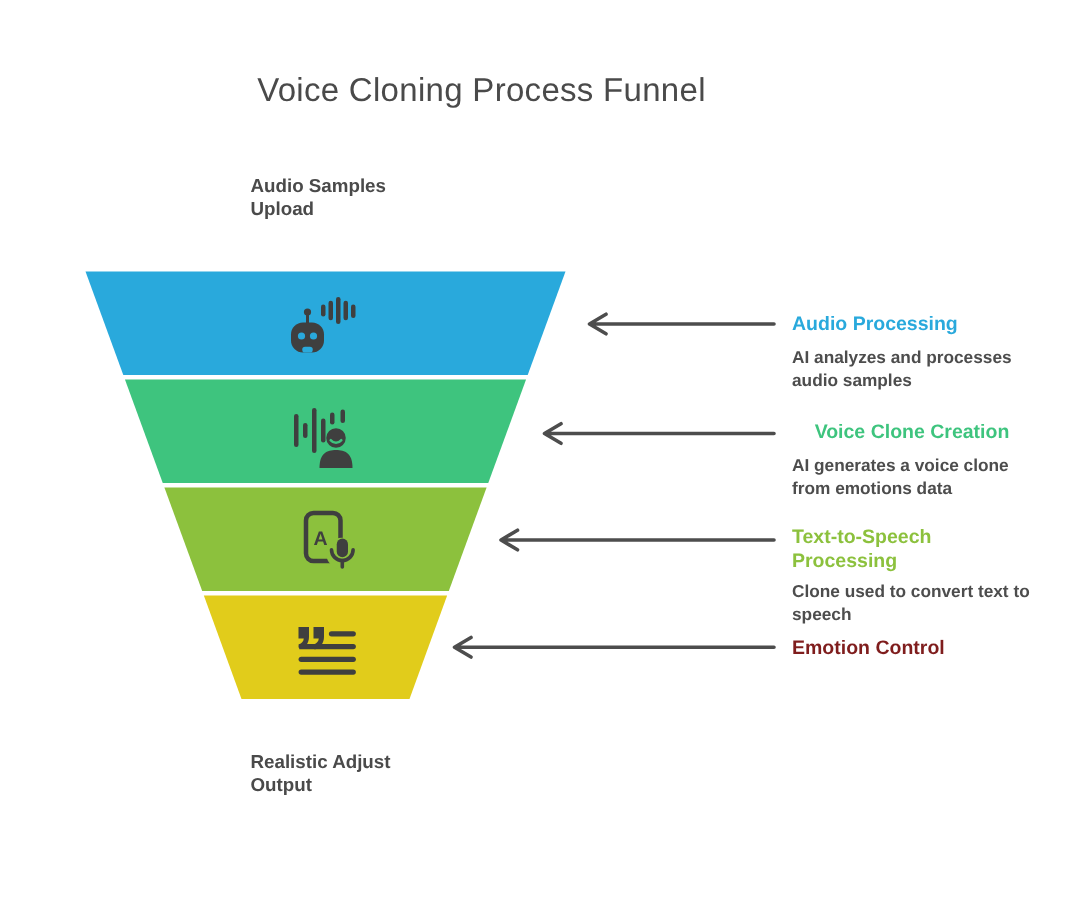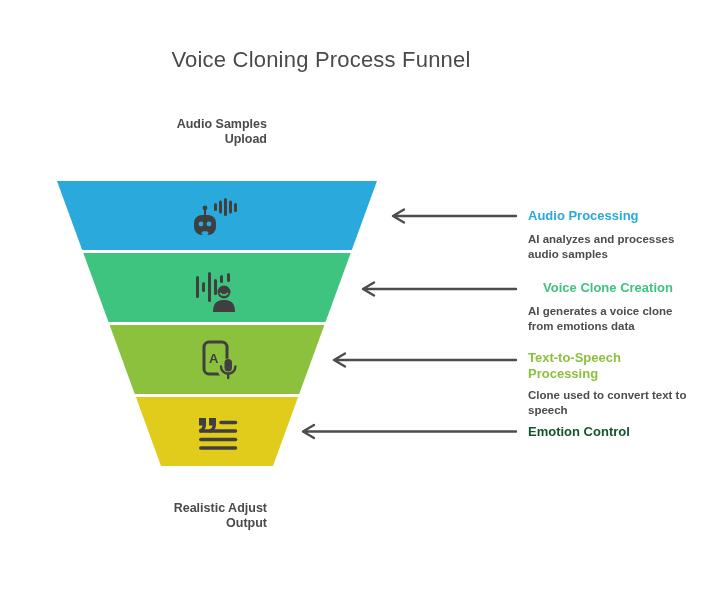--- a/index.html
+++ b/index.html
@@ -5,21 +5,21 @@
   html,body{margin:0;padding:0;background:#ffffff;}
   .canvas{
     position:relative;width:720px;height:600px;background:#ffffff;overflow:hidden;
     font-family:"Liberation Sans", sans-serif;
   }
   .page-title{
     position:absolute;top:47px;left:0;width:642px;text-align:center;
     font-size:22px;font-weight:400;color:#4a4a4a;margin:0;letter-spacing:.2px;
   }
   .io-label{
-    position:absolute;text-align:right;font-size:12.5px;font-weight:bold;
+    position:absolute;text-align:left;font-size:12.5px;font-weight:bold;
     color:#4a4a4a;line-height:15px;
   }
   .io-label.top{left:167px;top:117px;width:100px;}
   .io-label.bottom{left:167px;top:501px;width:100px;}
   .funnel-svg{position:absolute;left:0;top:0;}
   .stage-heading{
     position:absolute;left:528px;width:160px;font-size:13px;font-weight:bold;line-height:16px;
   }
   .stage-desc{
     position:absolute;left:528px;width:160px;font-size:11.5px;line-height:14.5px;color:#4d4d4d;font-weight:bold;
@@ -103,15 +103,15 @@
 
   <div class="stage-heading h1" style="color: rgb(41, 169, 220);">Audio Processing</div>
   <div class="stage-desc d1">AI analyzes and processes audio samples</div>
 
   <div class="stage-heading h2" style="color: rgb(62, 196, 126);">Voice Clone Creation</div>
   <div class="stage-desc d2">AI generates a voice clone from emotions data</div>
 
   <div class="stage-heading h3" style="color: rgb(140, 193, 61);">Text-to-Speech Processing</div>
   <div class="stage-desc d3">Clone used to convert text to speech</div>
 
-  <div class="stage-heading h4" style="color: #14532d;">Emotion Control</div>
+  <div class="stage-heading h4" style="color: #7f1d1d;">Emotion Control</div>
 
 </div>
 
 </body></html>

